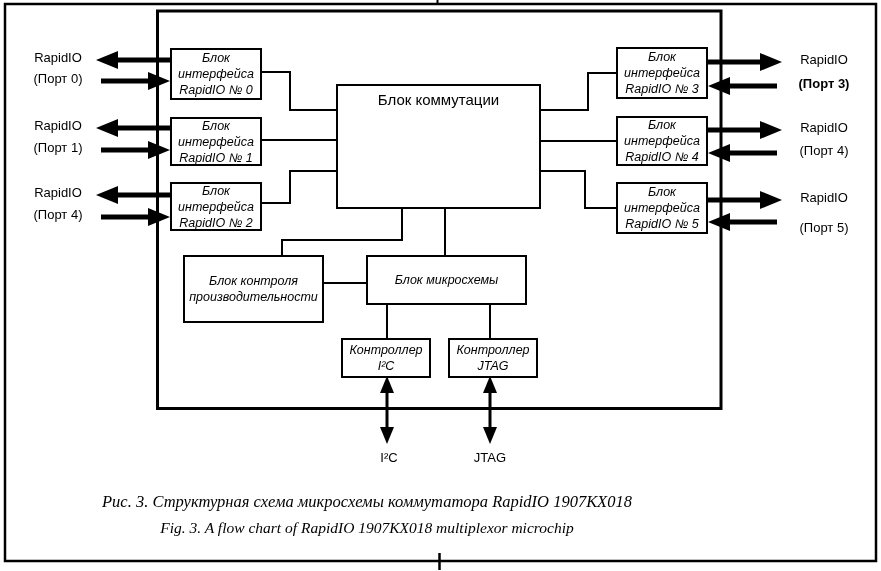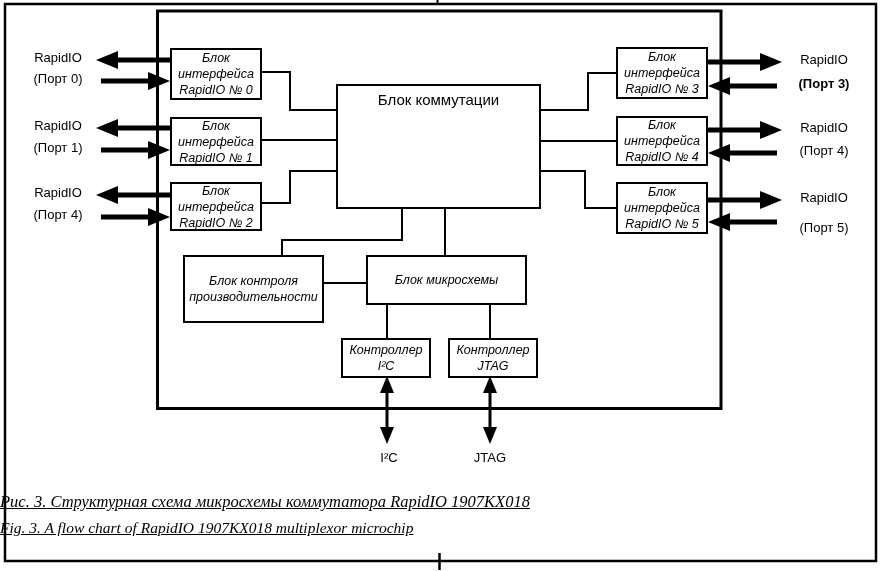--- a/index.html
+++ b/index.html
@@ -4,22 +4,22 @@
 <style>
   html,body{margin:0;padding:0;background:#fff;}
   #page{position:relative;width:881px;height:571px;background:#ffffff;overflow:hidden;
         font-family:"Liberation Sans",sans-serif;color:#000;}
   #wires{position:absolute;left:0;top:0;}
   .box{position:absolute;box-sizing:border-box;background:#ffffff;border:2px solid #000;
        display:flex;align-items:center;justify-content:center;text-align:center;
        white-space:pre-line;font-size:12.5px;line-height:1.28;font-style:italic;}
   .plabel{position:absolute;font-size:13px;line-height:1;text-align:center;white-space:nowrap;}
   .extlabel{position:absolute;font-size:13px;text-align:center;}
-  .cap{position:absolute;left:0;width:734px;
-       font-family:"Liberation Serif",serif;font-style:italic;text-decoration:underline;}
+  .cap{position:absolute;left:0;width:734px;text-align:center;
+       font-family:"Liberation Serif",serif;font-style:italic;}
   .cap-ru{top:492px;font-size:16.5px;}
   .cap-en{top:519px;font-size:15.5px;}
   .switch-title{position:absolute;left:336px;top:91px;width:205px;text-align:center;font-size:15px;}
 </style>
 </head>
 <body>
 
 <div id="page">
 
   <svg id="wires" width="881" height="571" viewBox="0 0 881 571">

